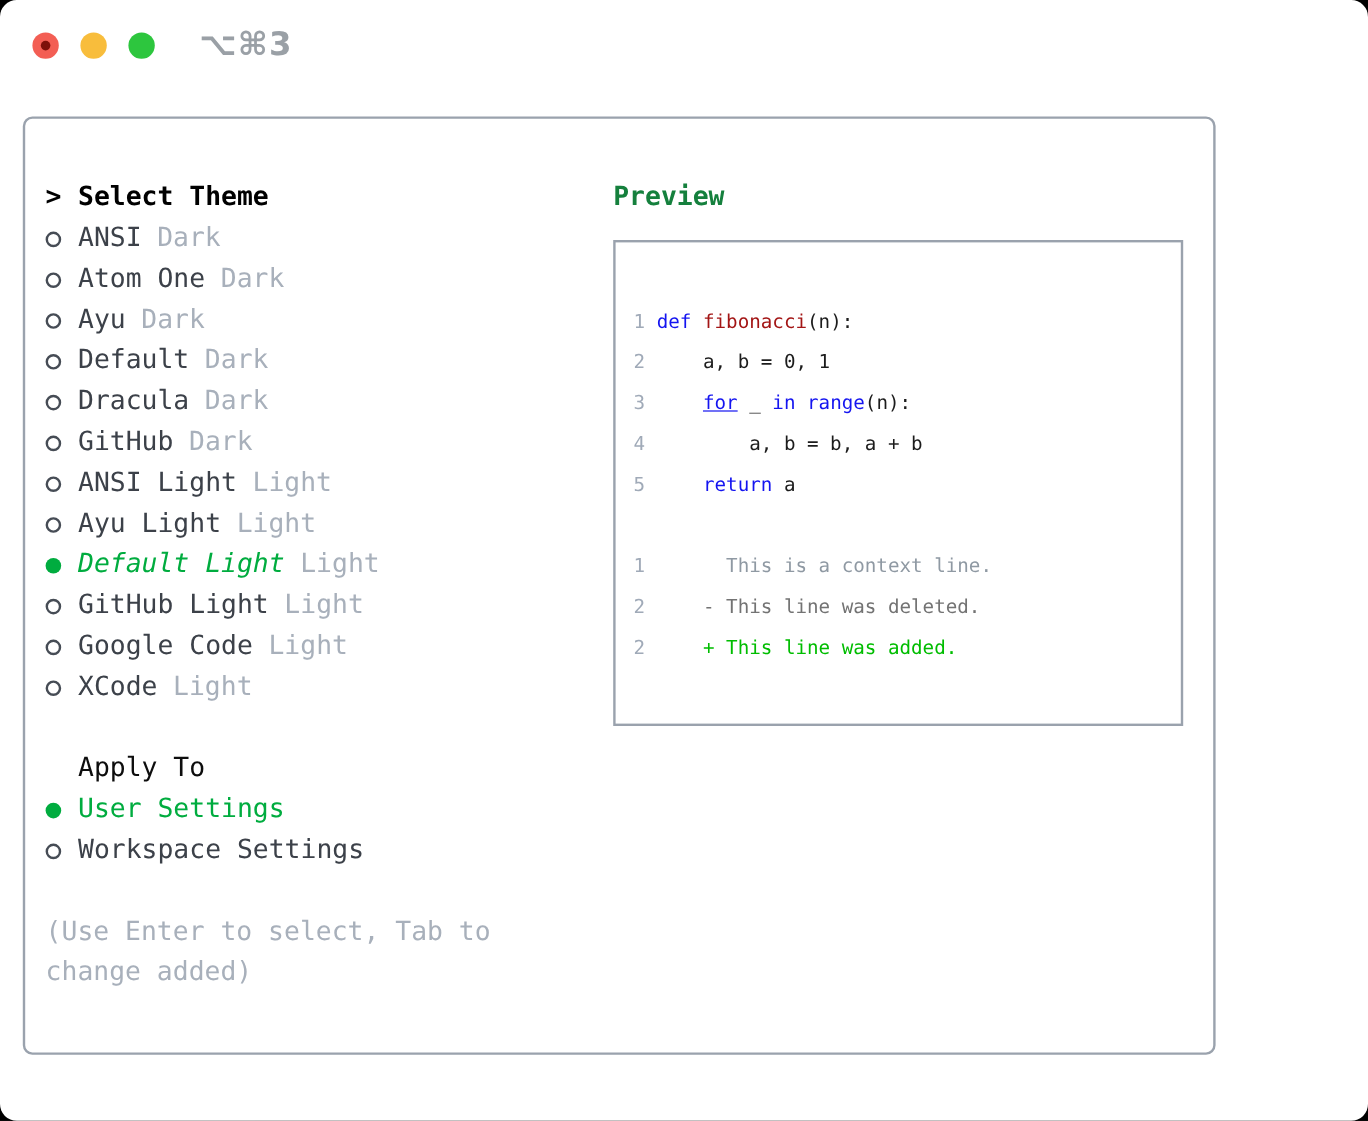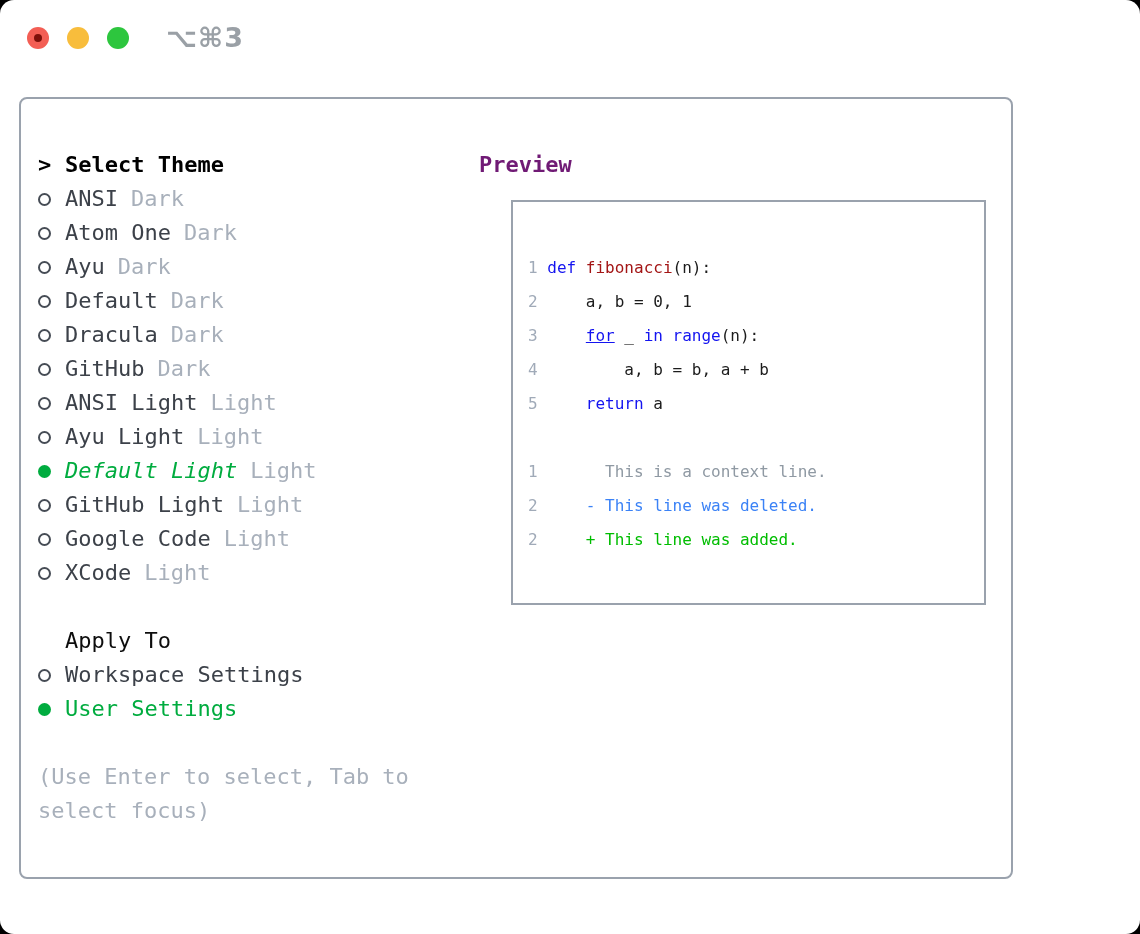--- a/index.html
+++ b/index.html
@@ -47,22 +47,22 @@
   .t-name { color: var(--item-text); }
   .t-name.sel { color: var(--accent-green); font-style: italic; }
   .t-tag { color: var(--muted-gray); margin-left: 13px; }
   .apply-hdr { color: #0d0d0d; padding-left: 27px; }
   .opt-label { color: var(--item-text); }
   .opt-label.sel { color: var(--accent-green); }
   .spacer { height: 34px; }
   .help-line { color: var(--muted-gray); height: 34px; line-height: 34px; white-space: pre; }
   
   .preview-header {
-    position: absolute; left: 458px; top: 49px; height: 34px; line-height: 34px;
-    font-size: 22px; font-weight: bold; color: #701a75;
+    position: absolute; left: 490px; top: 49px; height: 34px; line-height: 34px;
+    font-size: 22px; font-weight: bold; color: #15803d;
   }
   .preview-pane {
     position: absolute; left: 490px; top: 101px; width: 475px; height: 405px;
     box-sizing: border-box; border: 2px solid var(--border-gray); background: #fff;
     padding: 49px 0 0 15px; overflow: hidden;
   }
   .code-line { min-height: 34px; line-height: 34px; font-size: 16px; white-space: pre; color: var(--code-text); }
   .code-line .ln { color: var(--line-number-gray); }
 </style>
 </head>
@@ -100,40 +100,40 @@
           <div class="row"><span class="marker"><span class="ring"></span></span><span class="t-name">GitHub Light</span><span class="t-tag">Light</span></div>
           <div class="row"><span class="marker"><span class="ring"></span></span><span class="t-name">Google Code</span><span class="t-tag">Light</span></div>
           <div class="row"><span class="marker"><span class="ring"></span></span><span class="t-name">XCode</span><span class="t-tag">Light</span></div>
         </div>
 
       <div class="spacer"></div>
 
       <div class="row apply-hdr">Apply To</div>
 
       <div id="apply-list">
+          <div class="row"><span class="marker"><span class="dot-sel"></span></span><span class="opt-label sel">User Settings</span></div>
           <div class="row"><span class="marker"><span class="ring"></span></span><span class="opt-label">Workspace Settings</span></div>
-          <div class="row"><span class="marker"><span class="dot-sel"></span></span><span class="opt-label sel">User Settings</span></div>
         </div>
 
       <div class="spacer"></div>
 
       <div class="help-line">(Use Enter to select, Tab to</div>
-      <div class="help-line">select focus)</div>
+      <div class="help-line">change added)</div>
     </div>
 
     <div class="preview-header">Preview</div>
 
     <div class="preview-pane">
       <div id="preview-lines">
           <div class="code-line"><span class="ln">1</span><span class="seg"> </span><span class="seg" style="color: rgb(20, 20, 240);">def</span><span class="seg"> </span><span class="seg" style="color: rgb(163, 21, 21);">fibonacci</span><span class="seg">(n):</span></div>
           <div class="code-line"><span class="ln">2</span><span class="seg">     a, b = 0, 1</span></div>
           <div class="code-line"><span class="ln">3</span><span class="seg">     </span><span class="seg" style="color: rgb(20, 20, 240); text-decoration: underline;">for</span><span class="seg"> _ </span><span class="seg" style="color: rgb(20, 20, 240);">in</span><span class="seg"> </span><span class="seg" style="color: rgb(20, 20, 240);">range</span><span class="seg">(n):</span></div>
           <div class="code-line"><span class="ln">4</span><span class="seg">         a, b = b, a + b</span></div>
           <div class="code-line"><span class="ln">5</span><span class="seg">     </span><span class="seg" style="color: rgb(20, 20, 240);">return</span><span class="seg"> a</span></div>
           <div class="code-line"><span class="ln"></span></div>
           <div class="code-line"><span class="ln">1</span><span class="seg" style="color: rgb(143, 153, 163);">       This is a context line.</span></div>
-          <div class="code-line"><span class="ln">2</span><span class="seg">     </span><span class="seg" style="color: #3b82f6;">- This line was deleted.</span></div>
+          <div class="code-line"><span class="ln">2</span><span class="seg">     </span><span class="seg" style="color: #737373;">- This line was deleted.</span></div>
           <div class="code-line"><span class="ln">2</span><span class="seg">     </span><span class="seg" style="color: rgb(0, 189, 0);">+ This line was added.</span></div>
         </div>
     </div>
 
   </div>
 </div>
 
 </body></html>

